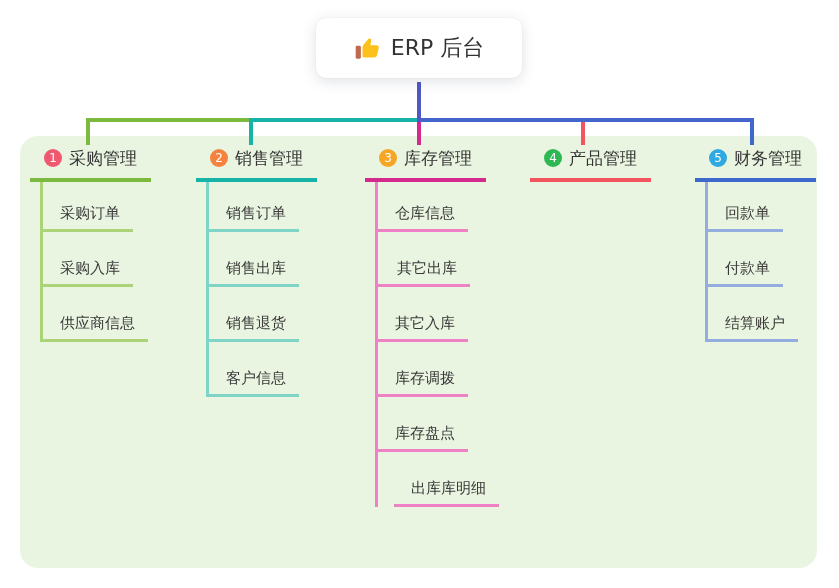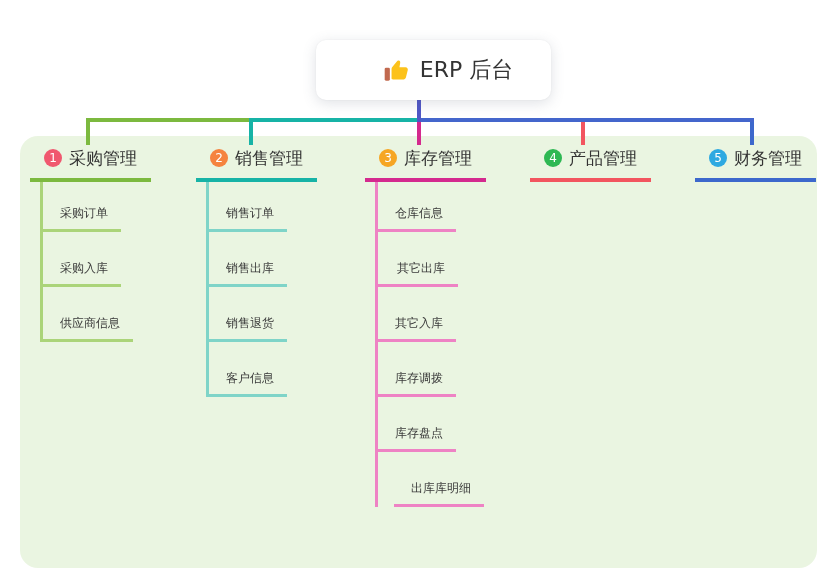--- a/index.html
+++ b/index.html
@@ -6,25 +6,25 @@
   .canvas {
     position:relative; width:839px; height:588px; overflow:hidden;
     background:#ffffff; font-family:"DejaVu Sans","Liberation Sans",sans-serif;
     color:#333;
   }
   .panel {
     position:absolute; left:20px; top:136px; width:797px; height:432px;
     border-radius:18px;
   }
   .root-node {
-    position:absolute; left:316px; top:40px; width:206px; height:60px;
+    position:absolute; left:316px; top:18px; width:206px; height:60px;
     background:#fff; border-radius:10px;
     box-shadow:0 3px 14px rgba(80,90,110,.18), 0 0 2px rgba(0,0,0,.06);
     display:flex; align-items:center; justify-content:center; gap:10px;
-    font-size:22px; font-weight:500; color:#333; z-index:3;padding-left:29px;
+    font-size:22px; font-weight:500; color:#333; z-index:3;
   }
   .line { position:absolute; }
   .bus { top:118px; height:4px; }
   .drop { top:122px; width:4px; height:23px; }
   .stem { left:417px; top:82px; width:4px; height:40px; z-index:2; }
 
   .branch { position:absolute; top:146px; z-index:1; }
   .branch-header {
     display:flex; align-items:center; width:fit-content;
     padding:0 14px 8px 14px; border-bottom:4px solid #999;
@@ -34,21 +34,21 @@
     width:18px; height:18px; border-radius:50%; margin-right:7px;
     display:flex; align-items:center; justify-content:center;
     color:#fff; font-size:12px; line-height:18px; flex:0 0 18px;
   }
   .branch-items { margin-left:10px; border-left:3px solid #ccc; }
   .item { height:55px; display:flex; align-items:flex-end; }
   .item:first-child { height:50px; }
   .item-label {
     display:block; width:fit-content; white-space:nowrap;
     padding:0 13px 7px 17px; border-bottom:3px solid #ccc;
-    font-size:12px; line-height:18px; color:#3a3a3a;
+    font-size:15px; line-height:18px; color:#3a3a3a;
   }
   
   .b1 { left:30px; }  .b2 { left:196px; } .b3 { left:365px; }
   .b4 { left:530px; } .b5 { left:695px; }
   .drop1 { left:86px; } .drop2 { left:249px; } .drop3 { left:417px; }
   .drop4 { left:581px; } .drop5 { left:750px; }
   .bus-left  { left:86px;  width:165px; }
   .bus-mid   { left:249px; width:170px; }
   .bus-right { left:417px; width:337px; }
 </style>
@@ -150,15 +150,26 @@
       <span class="badge" style="background: rgb(46, 184, 83);">4</span>
       <span>产品管理</span>
     </div>
   </div>
 
   <div class="branch b5">
     <div class="branch-header" style="border-bottom-color: rgb(61, 104, 204);">
       <span class="badge" style="background: rgb(46, 169, 225);">5</span>
       <span>财务管理</span>
     </div>
+    <div class="branch-items" style="border-left-color: rgb(147, 174, 222);">
+      <div class="item">
+          <span class="item-label" style="border-bottom-color: rgb(147, 174, 222);">回款单</span>
+        </div>
+      <div class="item">
+          <span class="item-label" style="border-bottom-color: rgb(147, 174, 222);">付款单</span>
+        </div>
+      <div class="item">
+          <span class="item-label" style="border-bottom-color: rgb(147, 174, 222);">结算账户</span>
+        </div>
+    </div>
   </div>
 
 </div>
 
 </body></html>

